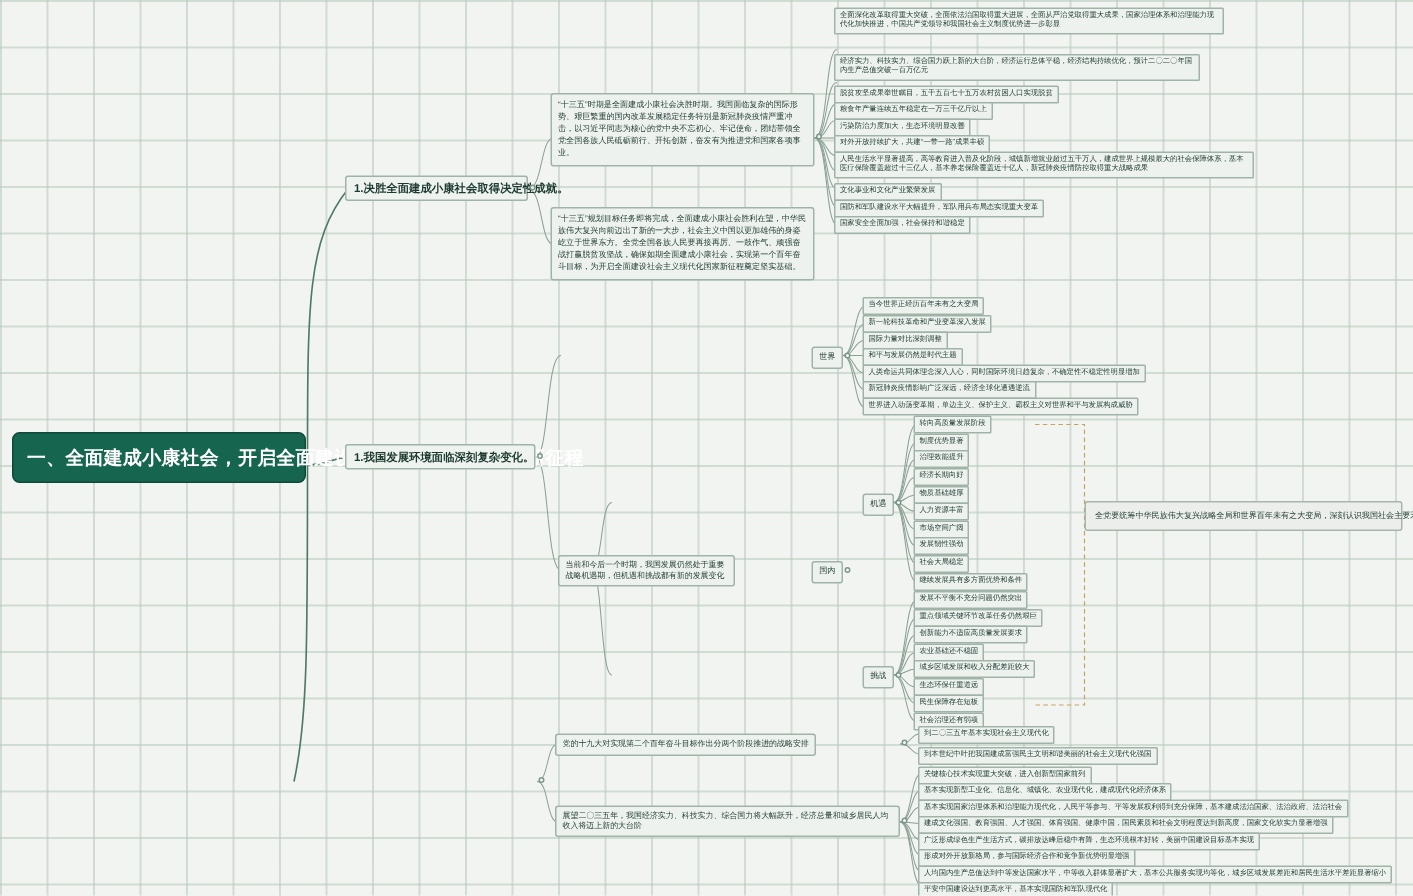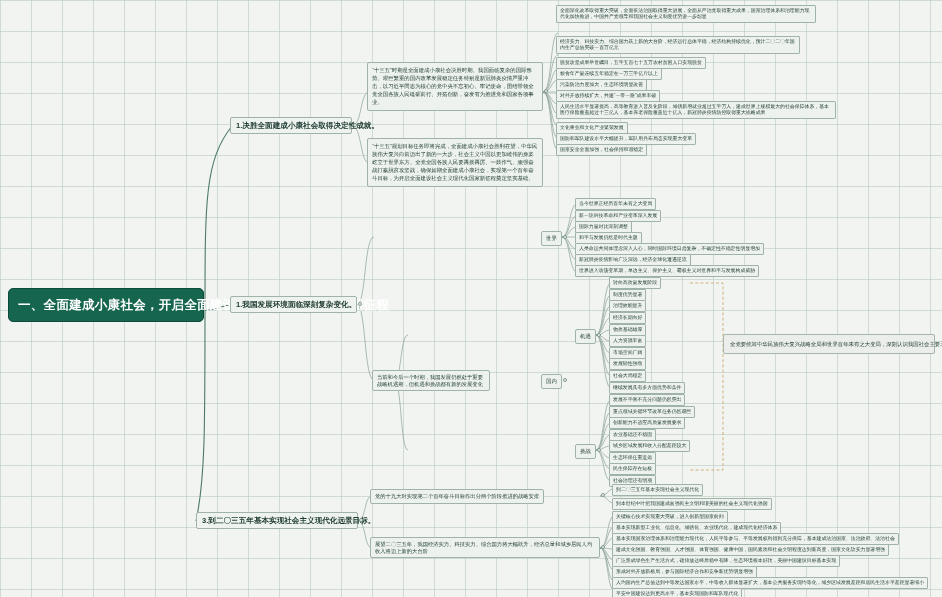--- a/index.html
+++ b/index.html
@@ -275,23 +275,20 @@
     <span>生态环保任重道远</span></div>
   <div class="node lvl3" style="left:609px; top:463px;">
     <span>民生保障存在短板</span></div>
   <div class="node lvl3" style="left:609px; top:475px;">
     <span>社会治理还有弱项</span></div>
 
   <div class="node callout" style="left:723px; top:334px; width:212px;">
     <span>全党要统筹中华民族伟大复兴战略全局和世界百年未有之大变局，深刻认识我国社会主要矛盾变化带来的新特征新要求，深刻认识错综复杂的国际环境带来的新矛盾新挑战，增强机遇意识和风险意识，立足社会主义初级阶段基本国情，保持战略定力，办好自己的事，认识和把握发展规律，发扬斗争精神，树立底线思维，准确识变、科学应变、主动求变，善于在危机中育先机、于变局中开新局，抓住机遇，应对挑战，趋利避害，奋勇前进</span>
   </div>
 
-  <div class="node lvl1" style="left:196px; top:512px; width:162px;">
-    <span>3.到二〇三五年基本实现社会主义现代化远景目标。</span>
-  </div>
   <div class="dot" style="left:359px; top:518px;"></div>
 
   <div class="node lvl2" style="left:370px; top:489px;">
     <span>党的十九大对实现第二个百年奋斗目标作出分两个阶段推进的战略安排</span>
   </div>
   <div class="dot" style="left:601px; top:493px;"></div>
 
   <div class="node lvl3" style="left:612px; top:484px;">
     <span>到二〇三五年基本实现社会主义现代化</span></div>
   <div class="node lvl3" style="left:612px; top:498px;">

